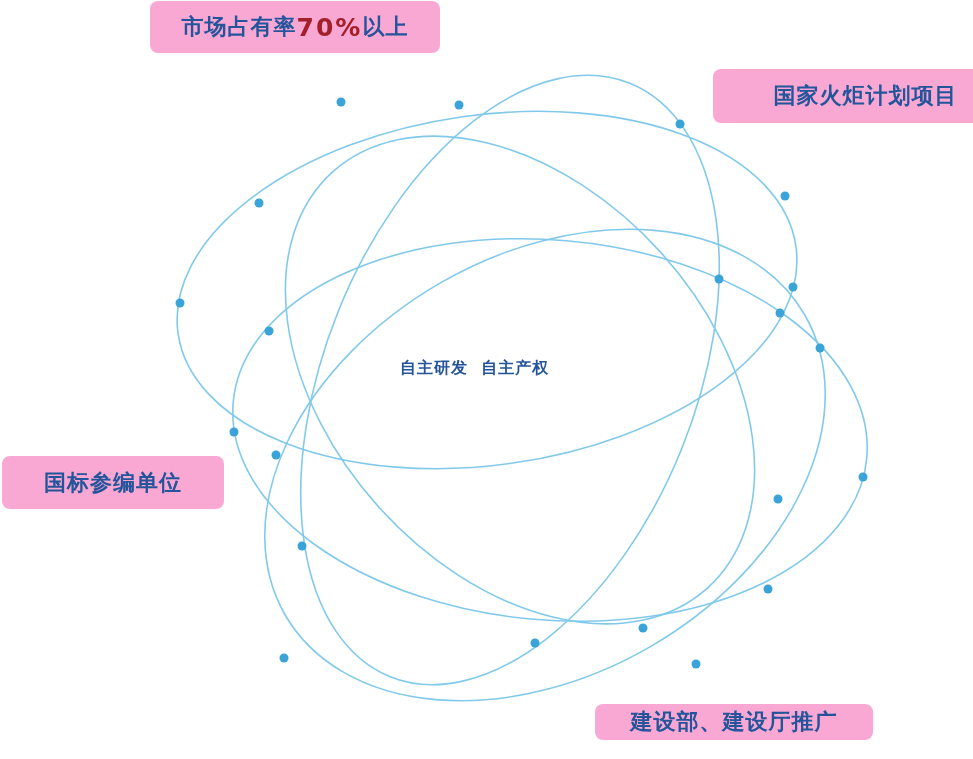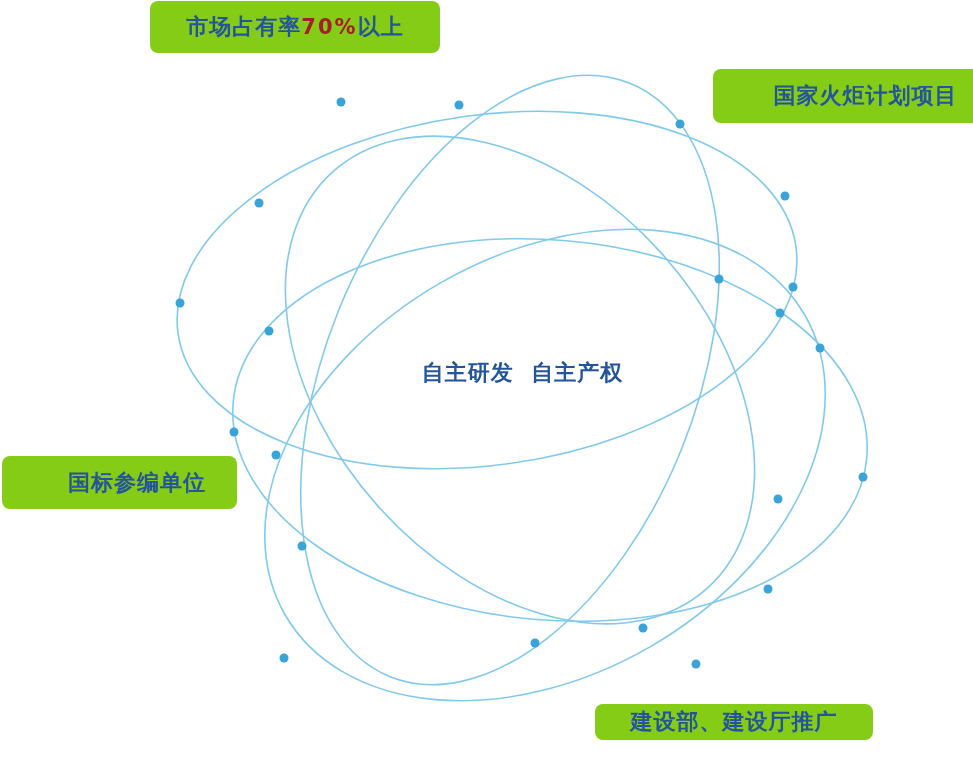--- a/index.html
+++ b/index.html
@@ -1,20 +1,20 @@
 <!DOCTYPE html>
 <html><head>
 <meta charset="utf-8">
 <style>
   html, body { margin:0; padding:0; background:#ffffff; }
   body { width:973px; height:759px; position:relative; overflow:hidden; font-family:"DejaVu Sans","Liberation Sans",sans-serif; }
   svg.orbits { position:absolute; left:0; top:0; }
-  .label { position:absolute; background:#84cc16; border-radius:8px; color:#24559b; font-weight:bold; font-size:22px; display:flex; align-items:center; justify-content:center; letter-spacing:1px; white-space:nowrap; }
-  .label .hl { color:#a3202a; font-size:21px; letter-spacing:2px; }
-  .center { position:absolute; left:400px; top:358px; width:245px; text-align:center; color:#24559b; font-weight:bold; font-size:22px; letter-spacing:1px; white-space:pre; }
+  .label { position:absolute; background:#f9a8d4; border-radius:8px; color:#24559b; font-weight:bold; font-size:22px; display:flex; align-items:center; justify-content:center; letter-spacing:1px; white-space:nowrap; }
+  .label .hl { color:#a3202a; font-size:25px; letter-spacing:2px; }
+  .center { position:absolute; left:400px; top:358px; width:245px; text-align:left; color:#24559b; font-weight:bold; font-size:16px; letter-spacing:1px; white-space:pre; }
 </style>
 </head>
 <body>
 
 <svg class="orbits" width="973" height="759" viewBox="0 0 973 759">
   <g fill="none" stroke="#6cc0e8" stroke-width="1.6" opacity="0.85">
     <ellipse cx="487" cy="290" rx="312" ry="175" transform="rotate(-8 487 290)"></ellipse>
     <ellipse cx="520" cy="380" rx="280" ry="190" transform="rotate(48 520 380)"></ellipse>
     <ellipse cx="510" cy="380" rx="320" ry="185" transform="rotate(-68 510 380)"></ellipse>
     <ellipse cx="550" cy="430" rx="318" ry="190" transform="rotate(5 550 430)"></ellipse>
@@ -50,19 +50,19 @@
 <div class="label" style="left:150px; top:1px; width:290px; height:52px;">
   <span>市场占有率</span>
     <span class="hl">70%</span>
     <span>以上</span>
 </div>
 
 <div class="label" style="left:713px; top:69px; width:305px; height:54px;">
   <span>国家火炬计划项目</span>
 </div>
 
-<div class="label" style="left:2px; top:456px; width:200px; height:53px;padding-left:35px;">
+<div class="label" style="left:2px; top:456px; width:222px; height:53px;">
   <span>国标参编单位</span>
 </div>
 
 <div class="label" style="left:595px; top:704px; width:278px; height:36px;">
   <span>建设部、建设厅推广</span>
 </div>
 
 </body></html>

